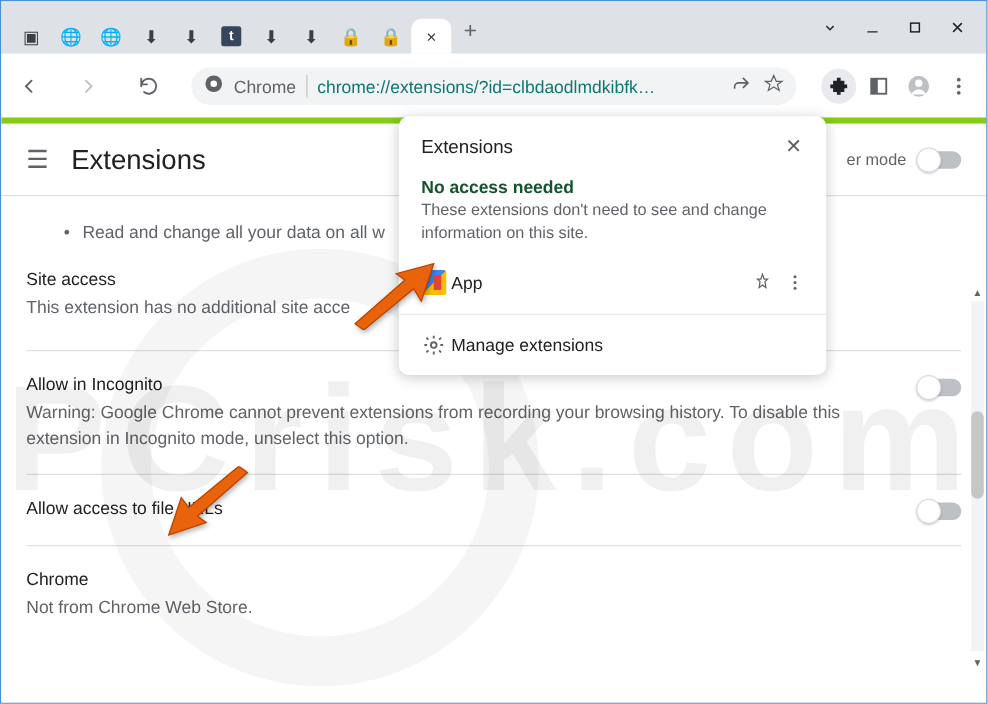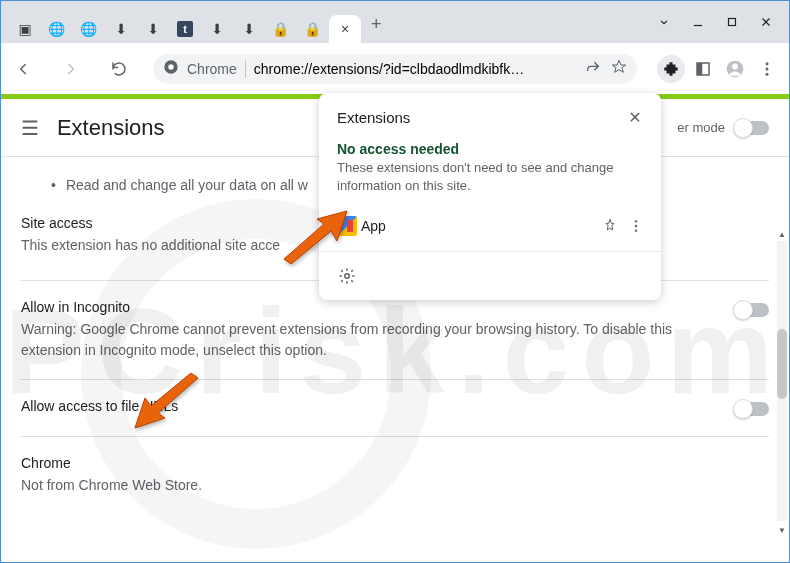--- a/index.html
+++ b/index.html
@@ -13,21 +13,21 @@
 .newtab { padding: 8px 10px; font-size: 18px; color: #5f6368; cursor: pointer; }
 .wincontrols { display: flex; align-items: center; padding-right: 6px; }
 .winbtn { width: 34px; height: 28px; display: flex; align-items: center; justify-content: center; font-size: 14px; color: #202124; cursor: pointer; }
 .winbtn svg { width: 14px; height: 14px; }
 
 .toolbar { height: 56px; background: #fff; display: flex; align-items: center; padding: 0 8px; gap: 20px; border-bottom: 5px solid #84cc16; }
 .navbtn { width: 28px; height: 28px; display: flex; align-items: center; justify-content: center; color: #5f6368; cursor: pointer; border-radius: 50%; }
 .omnibox { flex: 1; height: 30px; background: #f1f3f4; border-radius: 15px; display: flex; align-items: center; padding: 0 10px; gap: 8px; font-size: 14px; color: #202124; }
 .omni-scheme { color: #5f6368; }
 .omni-sep { width: 1px; height: 18px; background: #c4c7c5; }
-.omni-url { flex: 1; color: #000000; white-space: nowrap; overflow: hidden; }
+.omni-url { flex: 1; color: #0f766e; white-space: nowrap; overflow: hidden; }
 .omni-actions { display: flex; gap: 10px; color: #5f6368; }
 .rightbtns { display: flex; gap: 4px; align-items: center; }
 .iconbtn { width: 28px; height: 28px; display: flex; align-items: center; justify-content: center; color: #5f6368; cursor: pointer; border-radius: 50%; }
 .iconbtn.active-ext { background: #e8eaed; }
 
 .content { height: calc(100% - 80px); position: relative; background: #fff; overflow: hidden; }
 .pagehdr { height: 58px; display: flex; align-items: center; padding: 0 20px; gap: 18px; border-bottom: 1px solid #e0e0e0; }
 .hamburger { font-size: 20px; color: #5f6368; cursor: pointer; }
 .pagetitle { font-size: 22px; font-weight: 500; color: #202124; }
 .devmode { margin-left: auto; display: flex; align-items: center; gap: 10px; font-size: 13px; color: #5f6368; }
@@ -276,20 +276,21 @@
       </div>
   </div>
   <div class="popup-div"></div>
   <div class="popup-item">
     <div class="popup-icon">
         <svg width="18" height="18" viewBox="0 0 24 24">
           <circle cx="12" cy="12" r="3" stroke="#5f6368" stroke-width="2" fill="none"></circle>
           <path d="M12 2v3M12 19v3M4.2 4.2l2.1 2.1M17.7 17.7l2.1 2.1M2 12h3M19 12h3M4.2 19.8l2.1-2.1M17.7 6.3l2.1-2.1" stroke="#5f6368" stroke-width="2"></path>
         </svg>
       </div>
+    <div class="popup-label">Manage extensions</div>
   </div>
 </div>
 
 <div class="arrow" style="top:208px; left:278px;">
   <svg width="70" height="55" viewBox="0 0 70 55">
       <path d="M5 50 L45 15 L38 10 L68 2 L58 32 L52 22 L12 55 Z" fill="#e8630a" stroke="#b84200" stroke-width="1"></path>
     </svg>
 </div>
 <div class="arrow" style="top:372px; left:132px;">
   <svg width="70" height="60" viewBox="0 0 70 60">

